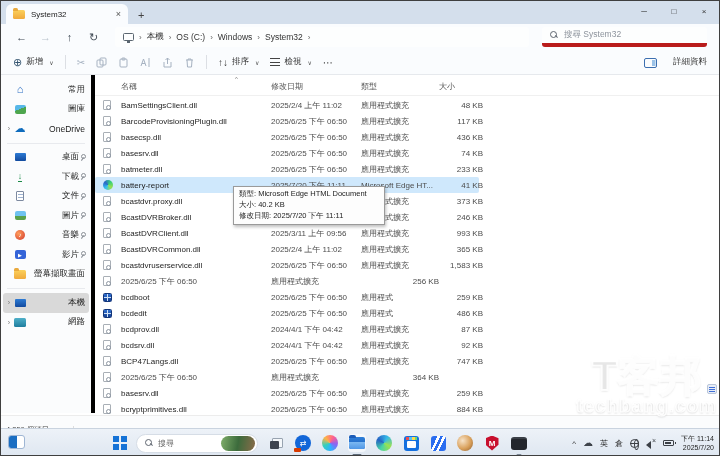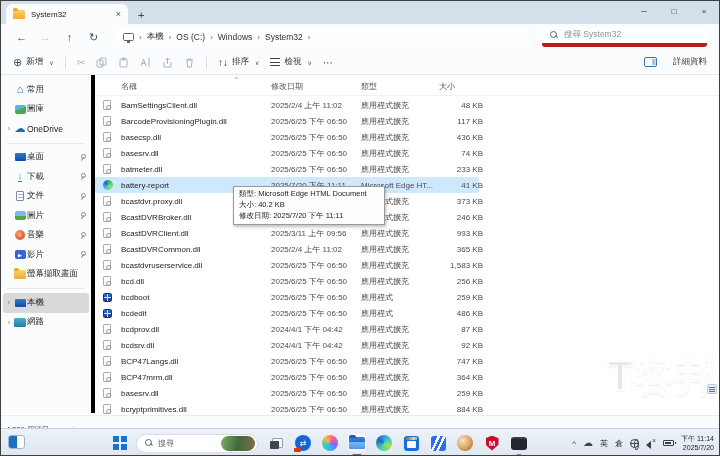--- a/index.html
+++ b/index.html
@@ -32,28 +32,28 @@
   
   .toolbar{position:absolute;top:49px;left:0;right:0;height:25px;background:#fafcfe;border-bottom:1px solid #e6e9ed;display:flex;align-items:center;padding:0 12px;gap:11px;font-size:8.5px;color:#333;}
   .tb-sep{width:1px;height:14px;background:#dcdfe4;}
   .glyph{font-size:10px;}
   .dis-ic{color:#a6b2c1;}
   .chev{font-size:6px;color:#555;margin-left:2px;}
   .tb-btn{display:flex;align-items:center;gap:4px;}
   .plus-ic{color:#33536f;font-size:11px;}
   .viewlines{display:inline-block;width:10px;height:8px;background:repeating-linear-gradient(#444 0 1px,transparent 1px 3.5px);}
   .more{font-size:10px;color:#333;letter-spacing:1px;}
-  .details-btn{margin-left:auto;display:flex;align-items:center;gap:16px;}
+  .details-btn{margin-left:auto;display:flex;align-items:flex-end;gap:16px;}
   
   .sidebar{position:absolute;top:74px;left:0;width:90px;bottom:42px;background:#fbfcfd;padding-top:5px;overflow:hidden;}
   .side-item{display:flex;align-items:center;height:19.5px;padding:0 4px 0 2px;font-size:8.5px;color:#222;border-radius:3px;margin:0 2px;}
   .side-item.selected{background:#d9d9d9;}
   .side-chev{width:8px;font-size:7px;color:#777;text-align:center;flex:0 0 8px;}
   .side-ic{flex:0 0 14px;display:flex;align-items:center;justify-content:center;}
-  .side-label{flex:1;white-space:nowrap;overflow:hidden;}
+  .side-label{flex:1;white-space:nowrap;overflow:hidden;text-align:right;}
   .side-sep{height:1px;background:#e8eaee;margin:4px 6px;}
   .pin{position:relative;width:6px;height:7px;flex:0 0 6px;}
   .pin::before{content:"";position:absolute;left:2px;top:0;width:3px;height:3px;border:1px solid #8a8f96;border-radius:50%;}
   .pin::after{content:"";position:absolute;left:2.5px;top:3px;width:1px;height:4px;background:#8a8f96;transform:rotate(35deg);}
   
   .si-home{color:#2d6fc4;font-size:11px;line-height:1;}
   .si-gallery{width:11px;height:9px;border-radius:2px;background:linear-gradient(160deg,#57b7e8 45%,#4ea64e 45%);}
   .si-onedrive{color:#0f6cbd;font-size:11px;line-height:1;}
   .si-desktop{width:11px;height:8px;background:linear-gradient(#2d7bd4,#124a9e);border-radius:1px;}
   .si-down{color:#1a8a46;font-size:9px;line-height:1;border-bottom:1px solid #1a8a46;font-weight:bold;}
@@ -446,21 +446,20 @@
           </span>
           <span class="fname">bcastdvruserservice.dll</span>
           <span class="fdate">2025/6/25 下午 06:50</span>
           <span class="ftype">應用程式擴充</span>
           <span class="fsize">1,583 KB</span>
         </div>
         <div class="frow">
           <span class="ficon">
             <span class="i-dll"></span>
           </span>
-          <span class="fname">bcd.dll</span>
           <span class="fdate">2025/6/25 下午 06:50</span>
           <span class="ftype">應用程式擴充</span>
           <span class="fsize">256 KB</span>
         </div>
         <div class="frow">
           <span class="ficon">
             <span class="i-exe"></span>
           </span>
           <span class="fname">bcdboot</span>
           <span class="fdate">2025/6/25 下午 06:50</span>
@@ -500,21 +499,20 @@
           </span>
           <span class="fname">BCP47Langs.dll</span>
           <span class="fdate">2025/6/25 下午 06:50</span>
           <span class="ftype">應用程式擴充</span>
           <span class="fsize">747 KB</span>
         </div>
         <div class="frow">
           <span class="ficon">
             <span class="i-dll"></span>
           </span>
-          <span class="fname">BCP47mrm.dll</span>
           <span class="fdate">2025/6/25 下午 06:50</span>
           <span class="ftype">應用程式擴充</span>
           <span class="fsize">364 KB</span>
         </div>
         <div class="frow">
           <span class="ficon">
             <span class="i-dll"></span>
           </span>
           <span class="fname">basesrv.dll</span>
           <span class="fdate">2025/6/25 下午 06:50</span>
@@ -533,20 +531,21 @@
       </div>
     <div class="tooltip">
       <div>類型: Microsoft Edge HTML Document</div>
       <div>大小: 40.2 KB</div>
       <div>修改日期: 2025/7/20 下午 11:11</div>
     </div>
   </div>
 
   <div class="watermark">
     <div class="wm-title">T客邦</div>
+    <div class="wm-url">techbang.com</div>
     <span class="wm-menu">
         <i></i>
       </span>
   </div>
 
   <div class="statusbar">
     <span>4,359 個項目</span>
     <span class="sb-sep"></span>
   </div>
 

